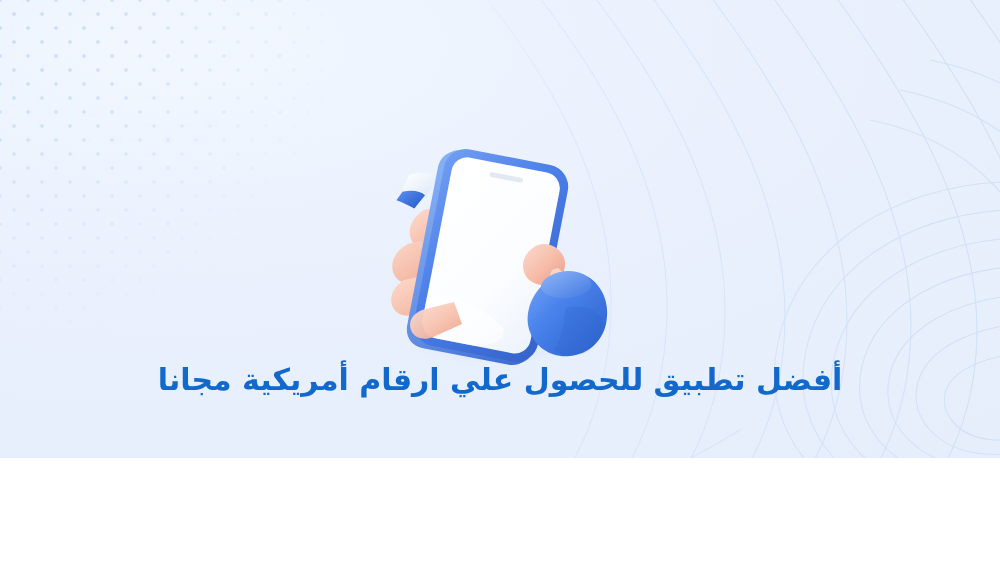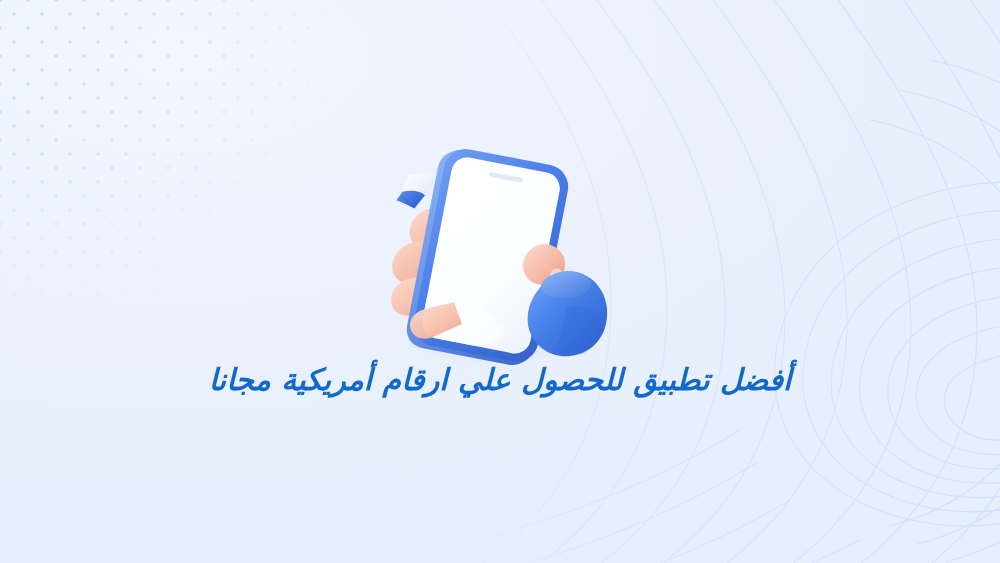--- a/index.html
+++ b/index.html
@@ -4,25 +4,24 @@
 <title>Banner</title>
 <style>
   html, body {
     margin: 0;
     padding: 0;
     background: #ffffff;
   }
   .stage {
     position: relative;
     width: 1000px;
-    height: 563px;
+    height: 458px;
     overflow: hidden;
     background: #7dd3fc;
     font-family: "DejaVu Sans", "Liberation Sans", sans-serif;
-    font-style: italic;
   }
 
   
   .bg-base {
     position: absolute;
     inset: 0;
     background:
       radial-gradient(120% 110% at 18% 10%, #f2f7ff 0%, #eaf1fd 45%, #e6eefc 100%);
   }
 

